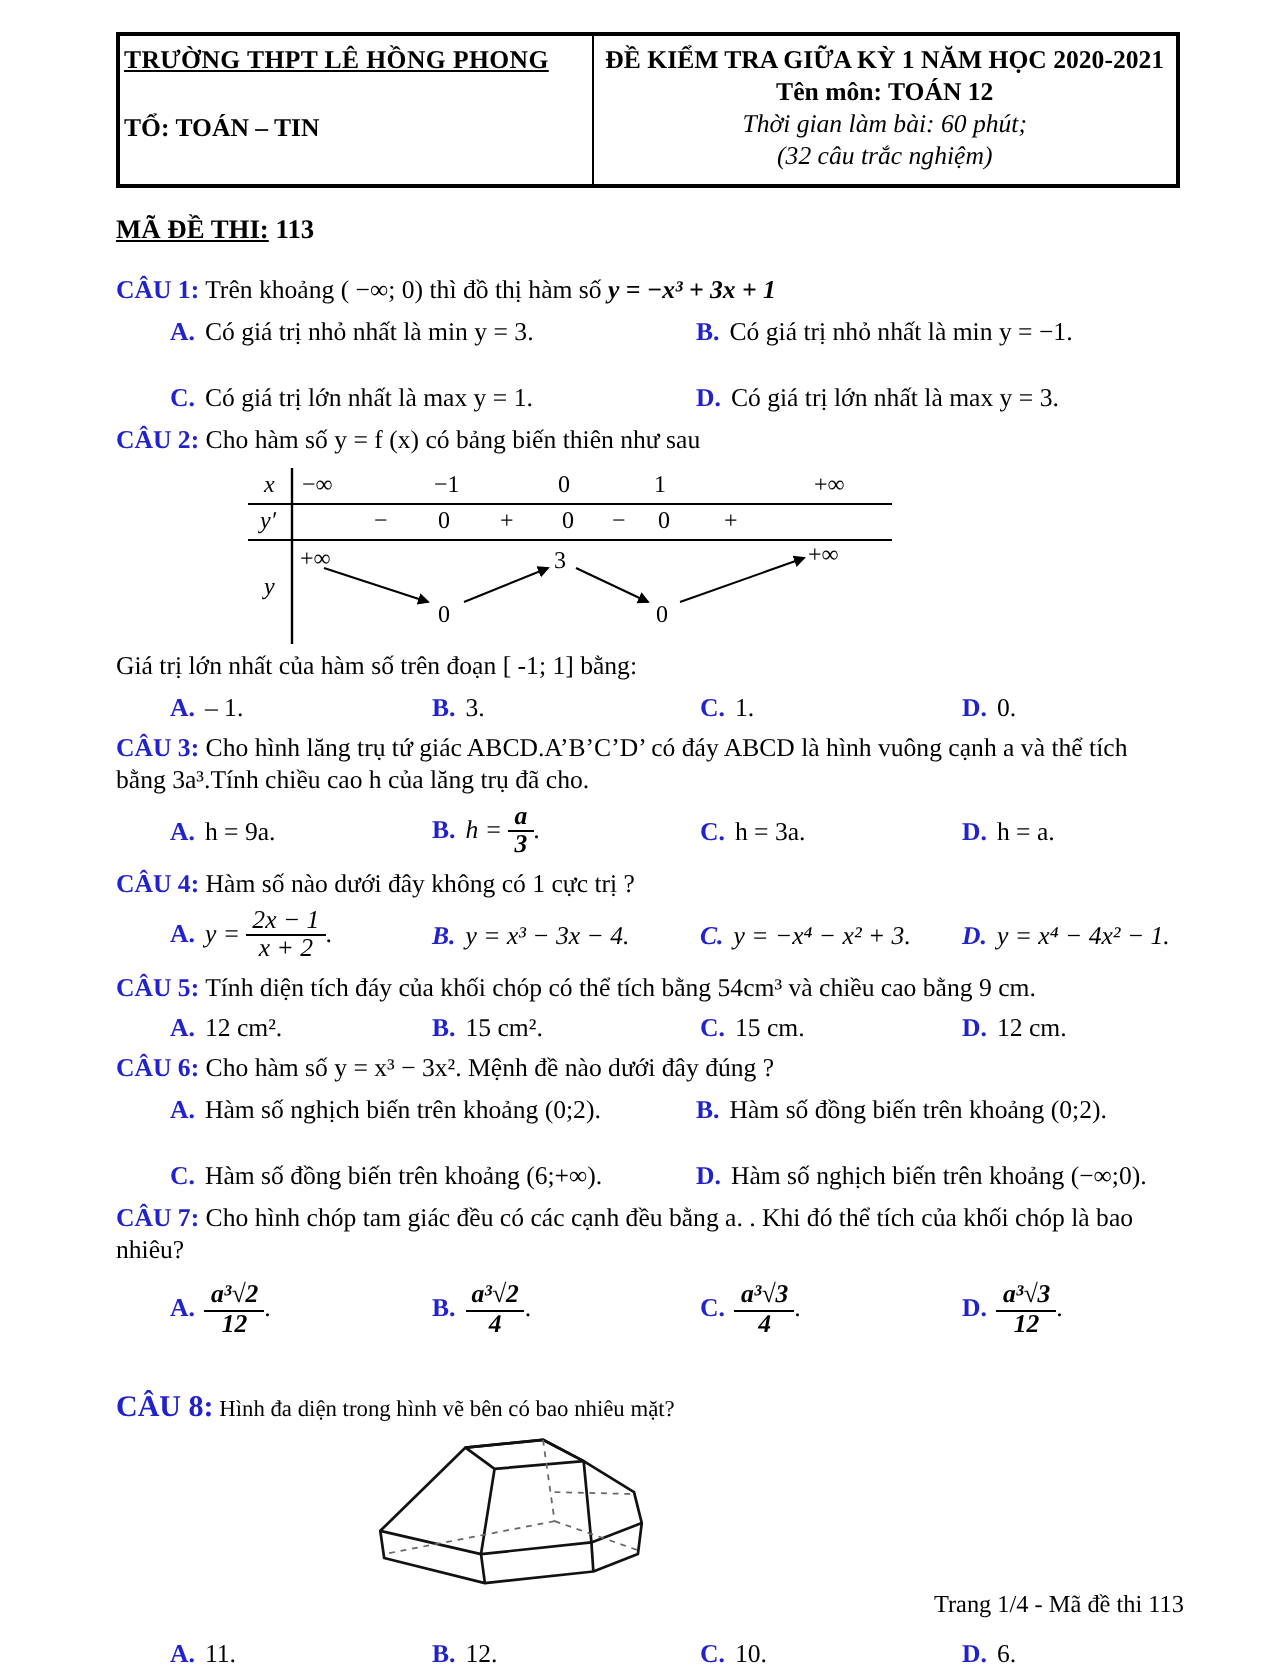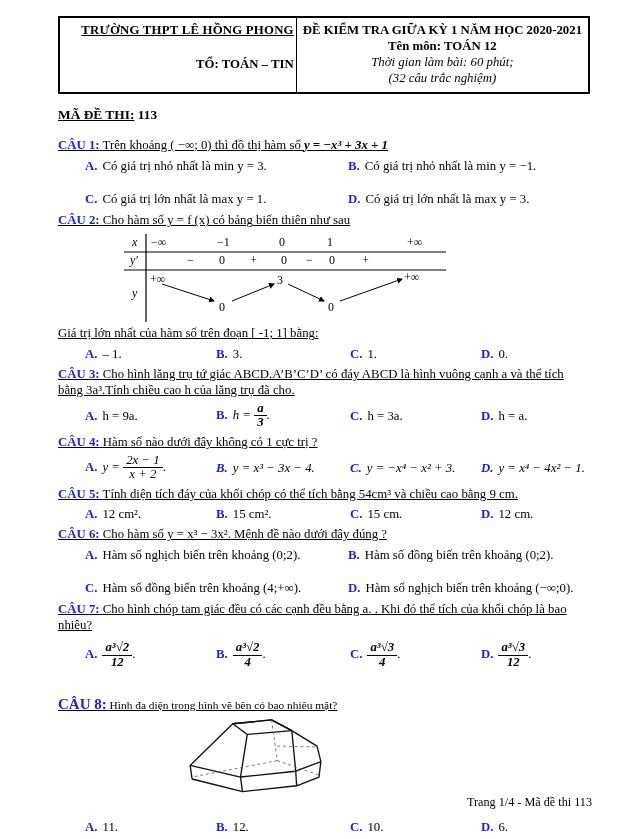--- a/index.html
+++ b/index.html
@@ -6,34 +6,34 @@
   html,body{ margin:0; padding:0; }
   body{
     width:644px; height:839px; background:#ffffff; position:relative;
     font-family:"Liberation Serif","DejaVu Serif",serif;
     font-size:12.8px; color:#000; overflow:hidden;
   }
   .content{ position:absolute; left:58px; top:0; width:532px; }
 
   
   .hdr-box{ margin-top:16px; display:flex; border:2px solid #000; }
-  .hb-left{ width:45%; border-right:1.5px solid #000; text-align:right; padding:5px 2px 16px 2px; }
+  .hb-left{ width:45%; border-right:1.5px solid #000; text-align:left; padding:5px 2px 16px 2px; }
   .hb-right{ width:55%; text-align:center; padding:5px 4px 6px 4px; }
   .school{ font-weight:bold; text-decoration:underline; letter-spacing:.2px; }
   .dept{ font-weight:bold; margin-top:19px; }
   .etitle{ font-weight:bold; }
   .esub{ font-weight:bold; margin-top:1px; }
   .eital{ font-style:italic; margin-top:1px; }
 
   .exam-code{ text-align:left; margin-top:13px; font-weight:bold; font-size:13.4px; }
   .exam-code .lbl{ text-decoration:underline; }
 
   
   .qwrap{ margin-top:14px; line-height:1.26; }
-  .q{ margin-top:3px;text-decoration:underline; }
+  .q{ margin-top:3px; }
   .qlabel{ color:var(--accent); font-weight:bold; }
   .math{ font-style:italic; }
   .mathb{ font-style:italic; font-weight:bold; }
   .opts4{ display:grid; grid-template-columns:131px 134px 131px 1fr; padding-left:27px; margin:4px 0 4px 0; align-items:center; }
   .opts2{ display:grid; grid-template-columns:263px 1fr; row-gap:17px; padding-left:27px; margin:5px 0 5px 0; }
   .letter{ color:var(--accent); font-weight:bold; margin-right:5px; }
   .opt{ white-space:nowrap; }
 
   .frac{ display:inline-block; text-align:center; vertical-align:middle; font-style:italic; line-height:1.05; }
   .frac .num{ display:block; border-bottom:1px solid #000; padding:0 3px 0 3px; }
@@ -183,21 +183,21 @@
     </div>
 
     
     <div class="q">
       <span class="qlabel">CÂU 6:</span>
       <span>Cho hàm số y = x³ − 3x². Mệnh đề nào dưới đây đúng ?</span>
     </div>
     <div class="opts2">
       <div class="opt"><span class="letter">A.</span><span>Hàm số nghịch biến trên khoảng (0;2).</span></div>
       <div class="opt"><span class="letter">B.</span><span>Hàm số đồng biến trên khoảng (0;2).</span></div>
-      <div class="opt"><span class="letter">C.</span><span>Hàm số đồng biến trên khoảng (4;+∞).</span></div>
+      <div class="opt"><span class="letter">C.</span><span>Hàm số đồng biến trên khoảng (6;+∞).</span></div>
       <div class="opt"><span class="letter">D.</span><span>Hàm số nghịch biến trên khoảng (−∞;0).</span></div>
     </div>
 
     
     <div class="q">
       <span class="qlabel">CÂU 7:</span>
       <span>Cho hình chóp tam giác đều có các cạnh đều bằng a. . Khi đó thể tích của khối chóp là bao nhiêu?</span>
     </div>
     <div class="opts4" style="margin-top:8px">
       <div class="opt"><span class="letter">A.</span><span class="frac fracb"><span class="num">a³√2</span><span class="den">12</span></span><span>.</span></div>

